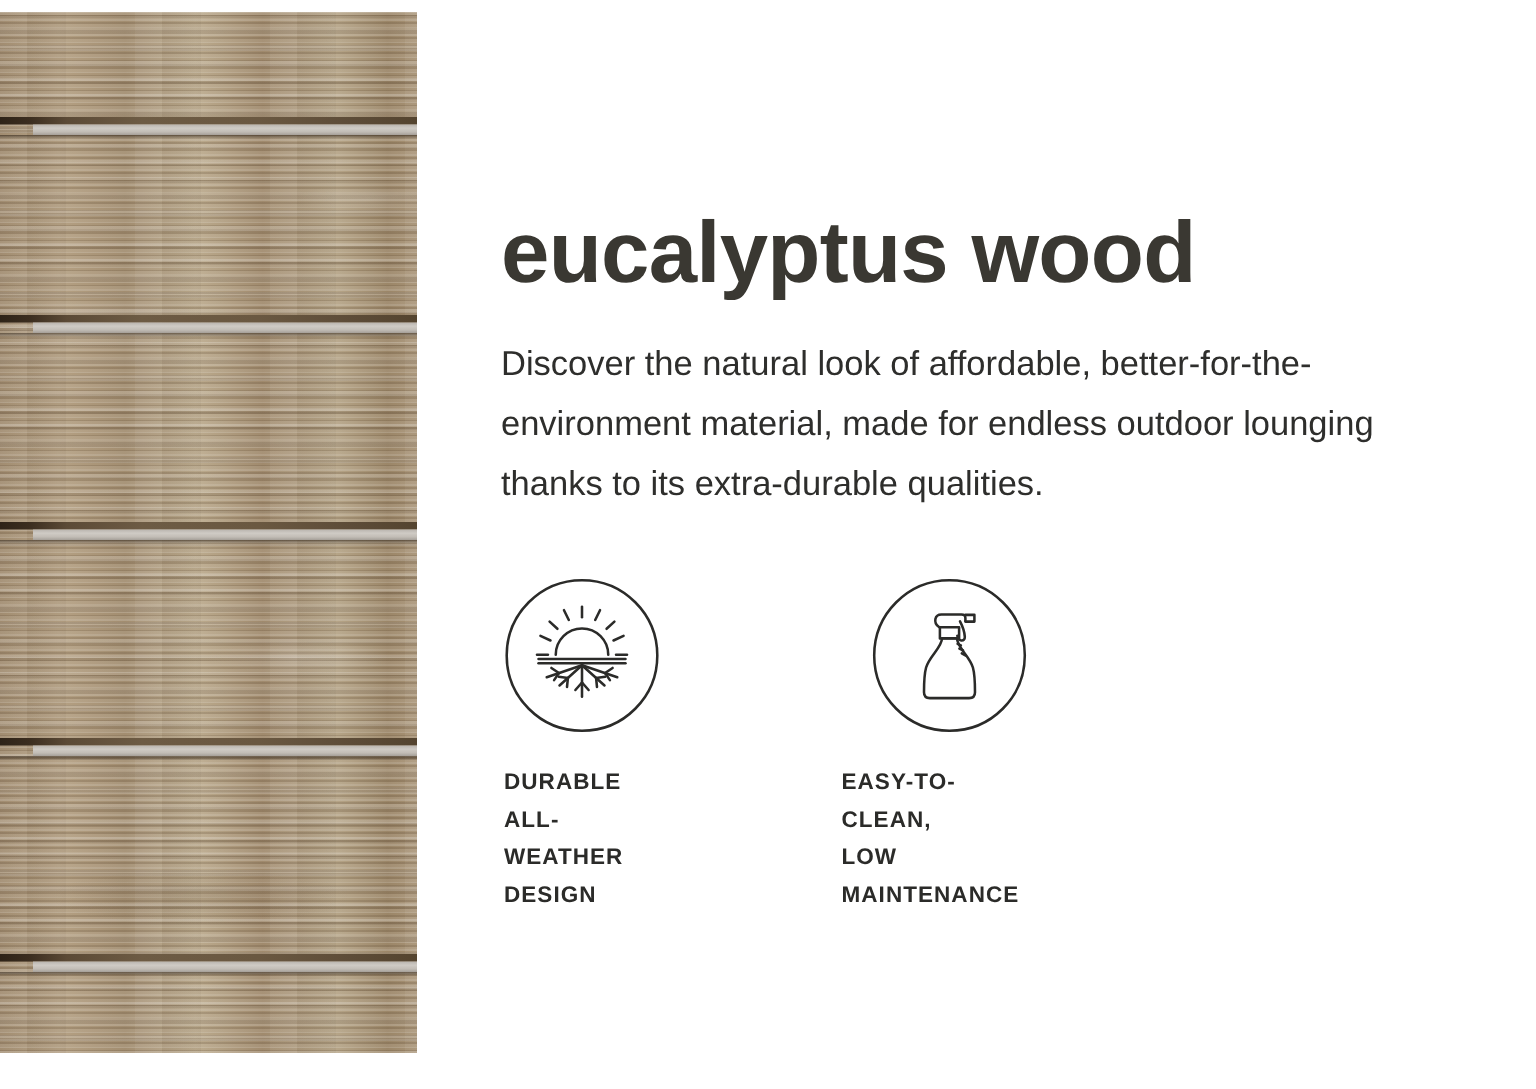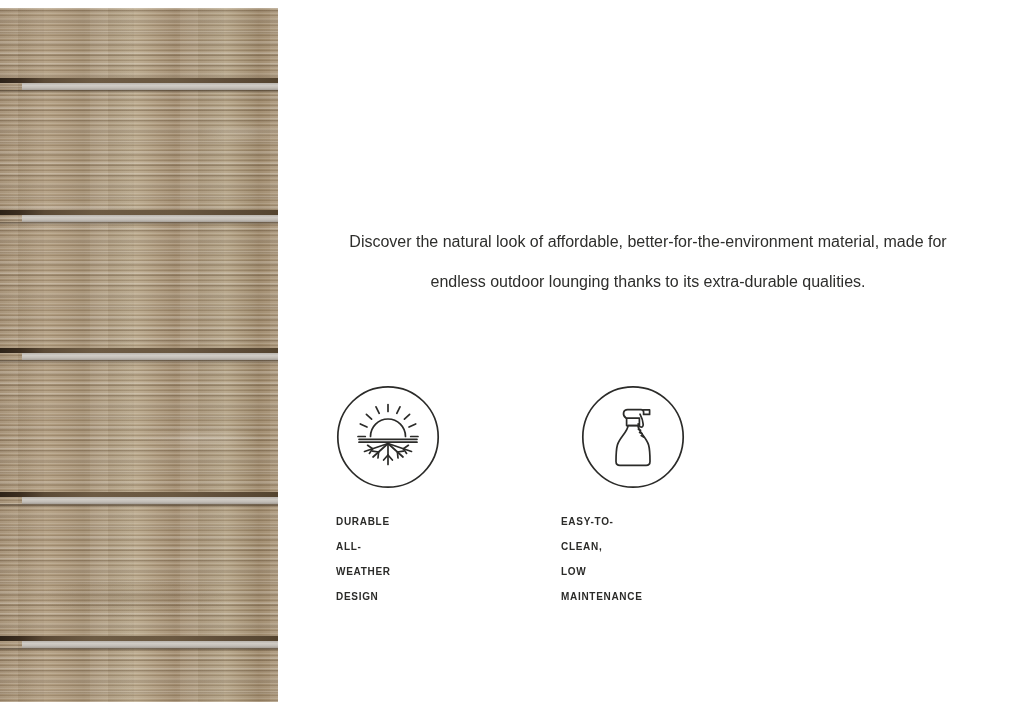--- a/index.html
+++ b/index.html
@@ -128,25 +128,24 @@
     color: #3a3832;
     white-space: nowrap;
   }
 
   .subcopy {
     position: absolute;
     left: 0;
     top: 222px;
     width: 628px;
     margin: 0;
-    font-size: 16px;
+    font-size: 23px;
     line-height: 40px;
     font-weight: normal;
     color: #2e2e2c;
-    text-align: center;
   }
 
   
   .features {
     position: absolute;
     left: 0;
     top: 385px;
     width: 640px;
   }
   .feature {
@@ -164,21 +163,21 @@
     height: 104px;
   }
   .feature.f0 .feature-icon { left: 0; }
   .feature.f1 .feature-icon { left: 22px; }
 
   .feature-icon svg { display: block; width: 104px; height: 104px; }
 
   .feature-caption {
     position: absolute;
     top: 124px;
-    font-size: 10px;
+    font-size: 15px;
     line-height: 25px;
     font-weight: bold;
     letter-spacing: 0.7px;
     color: #2b2b29;
     white-space: pre-line;
   }
   .feature.f0 .feature-caption { left: 0; }
   .feature.f1 .feature-caption { left: 2px; }
 </style>
 </head>
@@ -205,20 +204,21 @@
     <div class="slat-strip indent" style="top:489px"></div>
     <div class="strip-shadow" style="top:496px"></div>
 
     <div class="slat-gap" style="top:628px"></div>
     <div class="slat-strip indent" style="top:633px"></div>
     <div class="strip-shadow" style="top:640px"></div>
   </div>
 
   <div class="content">
 
+    <h1 class="headline">eucalyptus wood</h1>
 
     <p class="subcopy">Discover the natural look of affordable, better-for-the-environment material, made for endless outdoor lounging thanks to its extra-durable qualities.</p>
 
     <div class="features">
 
       <div class="feature f0">
         <span class="feature-icon">
           <svg viewBox="0 0 104 104" xmlns="http://www.w3.org/2000/svg" fill="none" stroke="#2b2b29" stroke-width="1.7" stroke-linecap="round" stroke-linejoin="round">
             <circle cx="52" cy="52" r="50.2" stroke-width="1.7"></circle>
 

